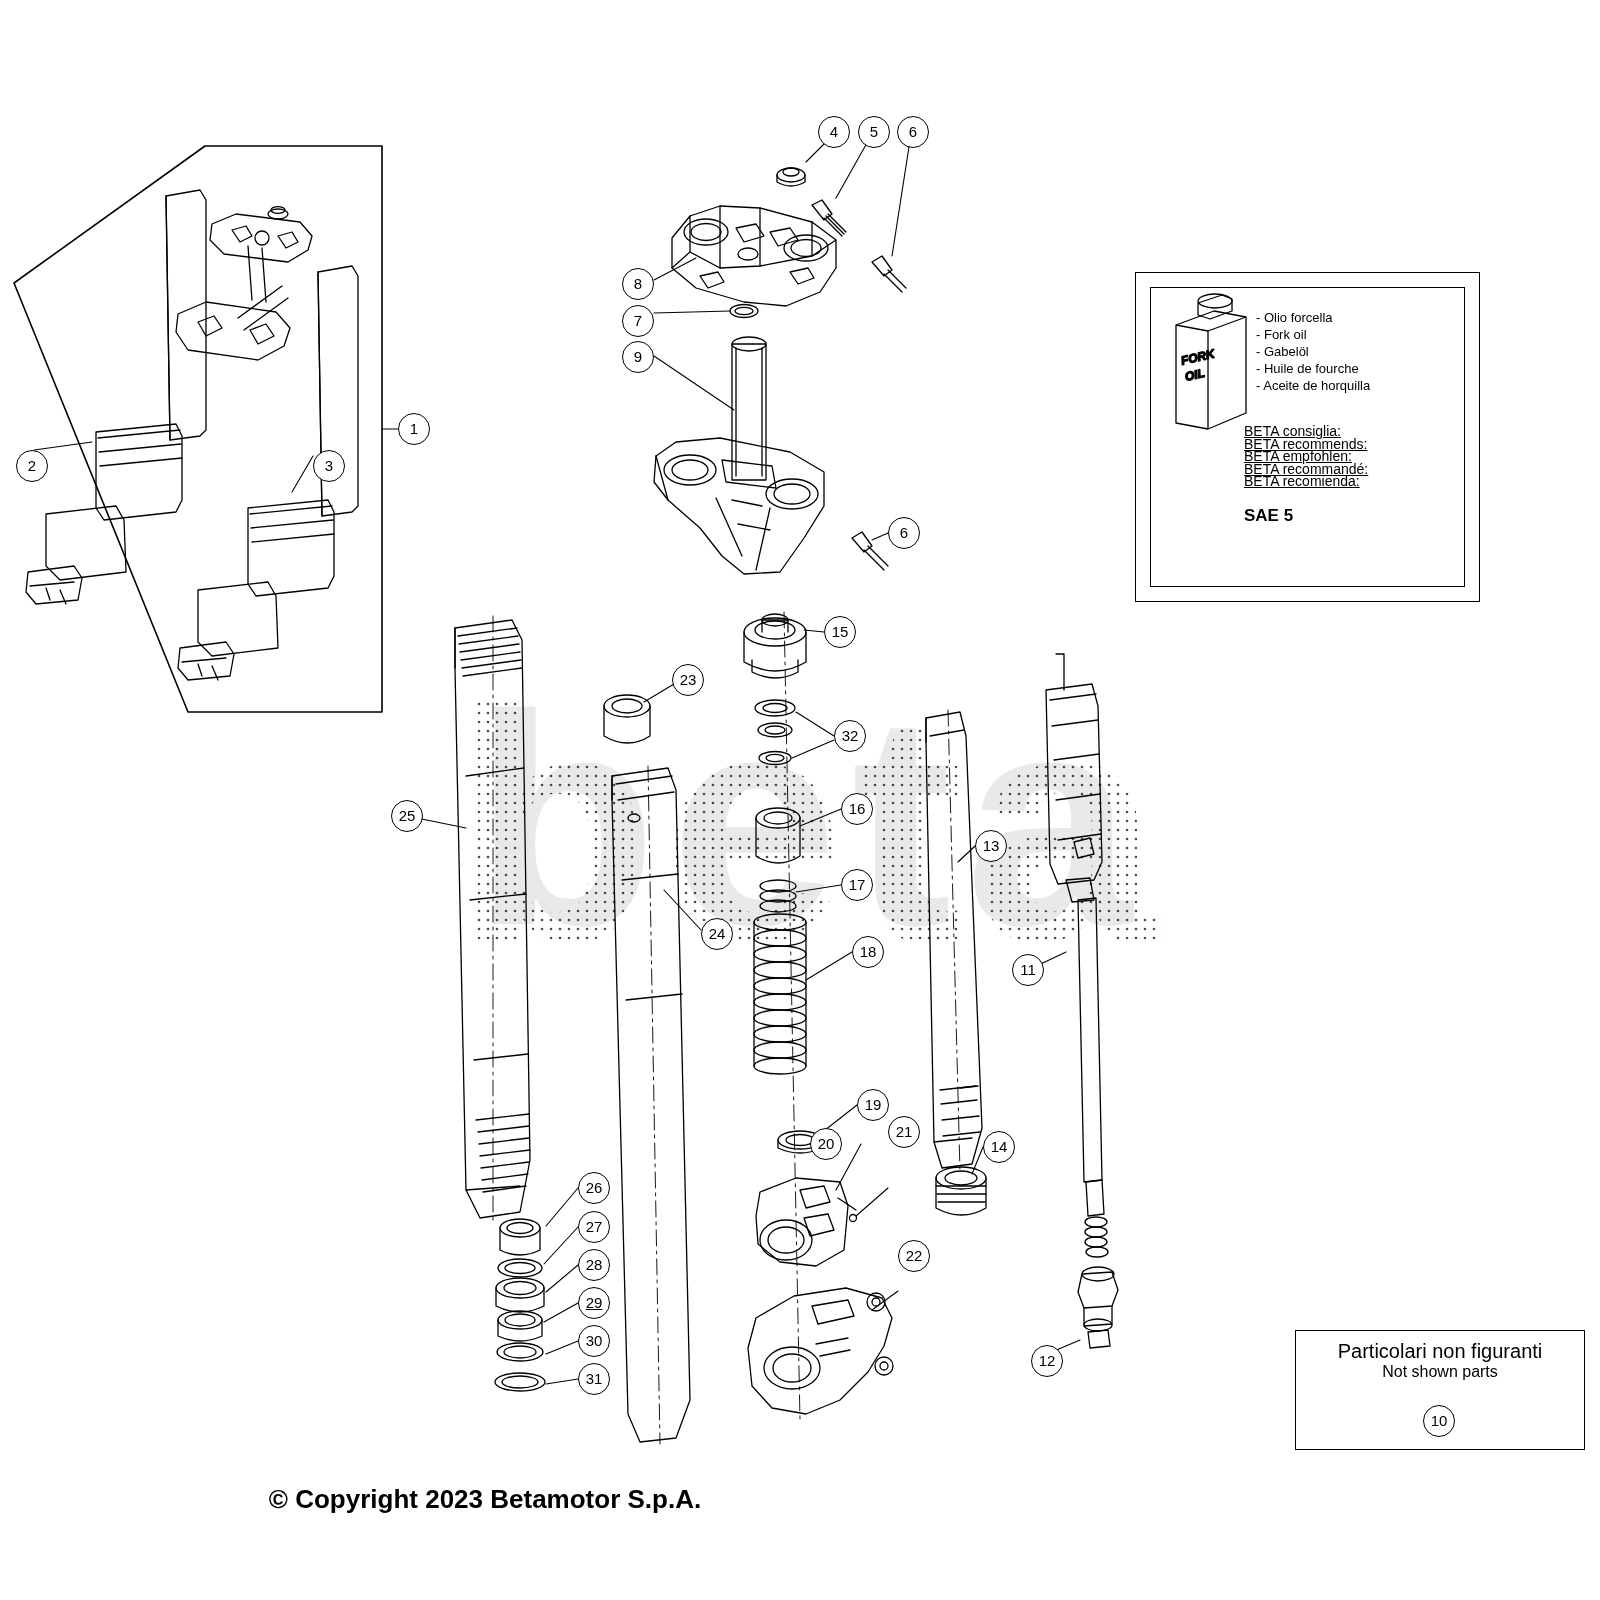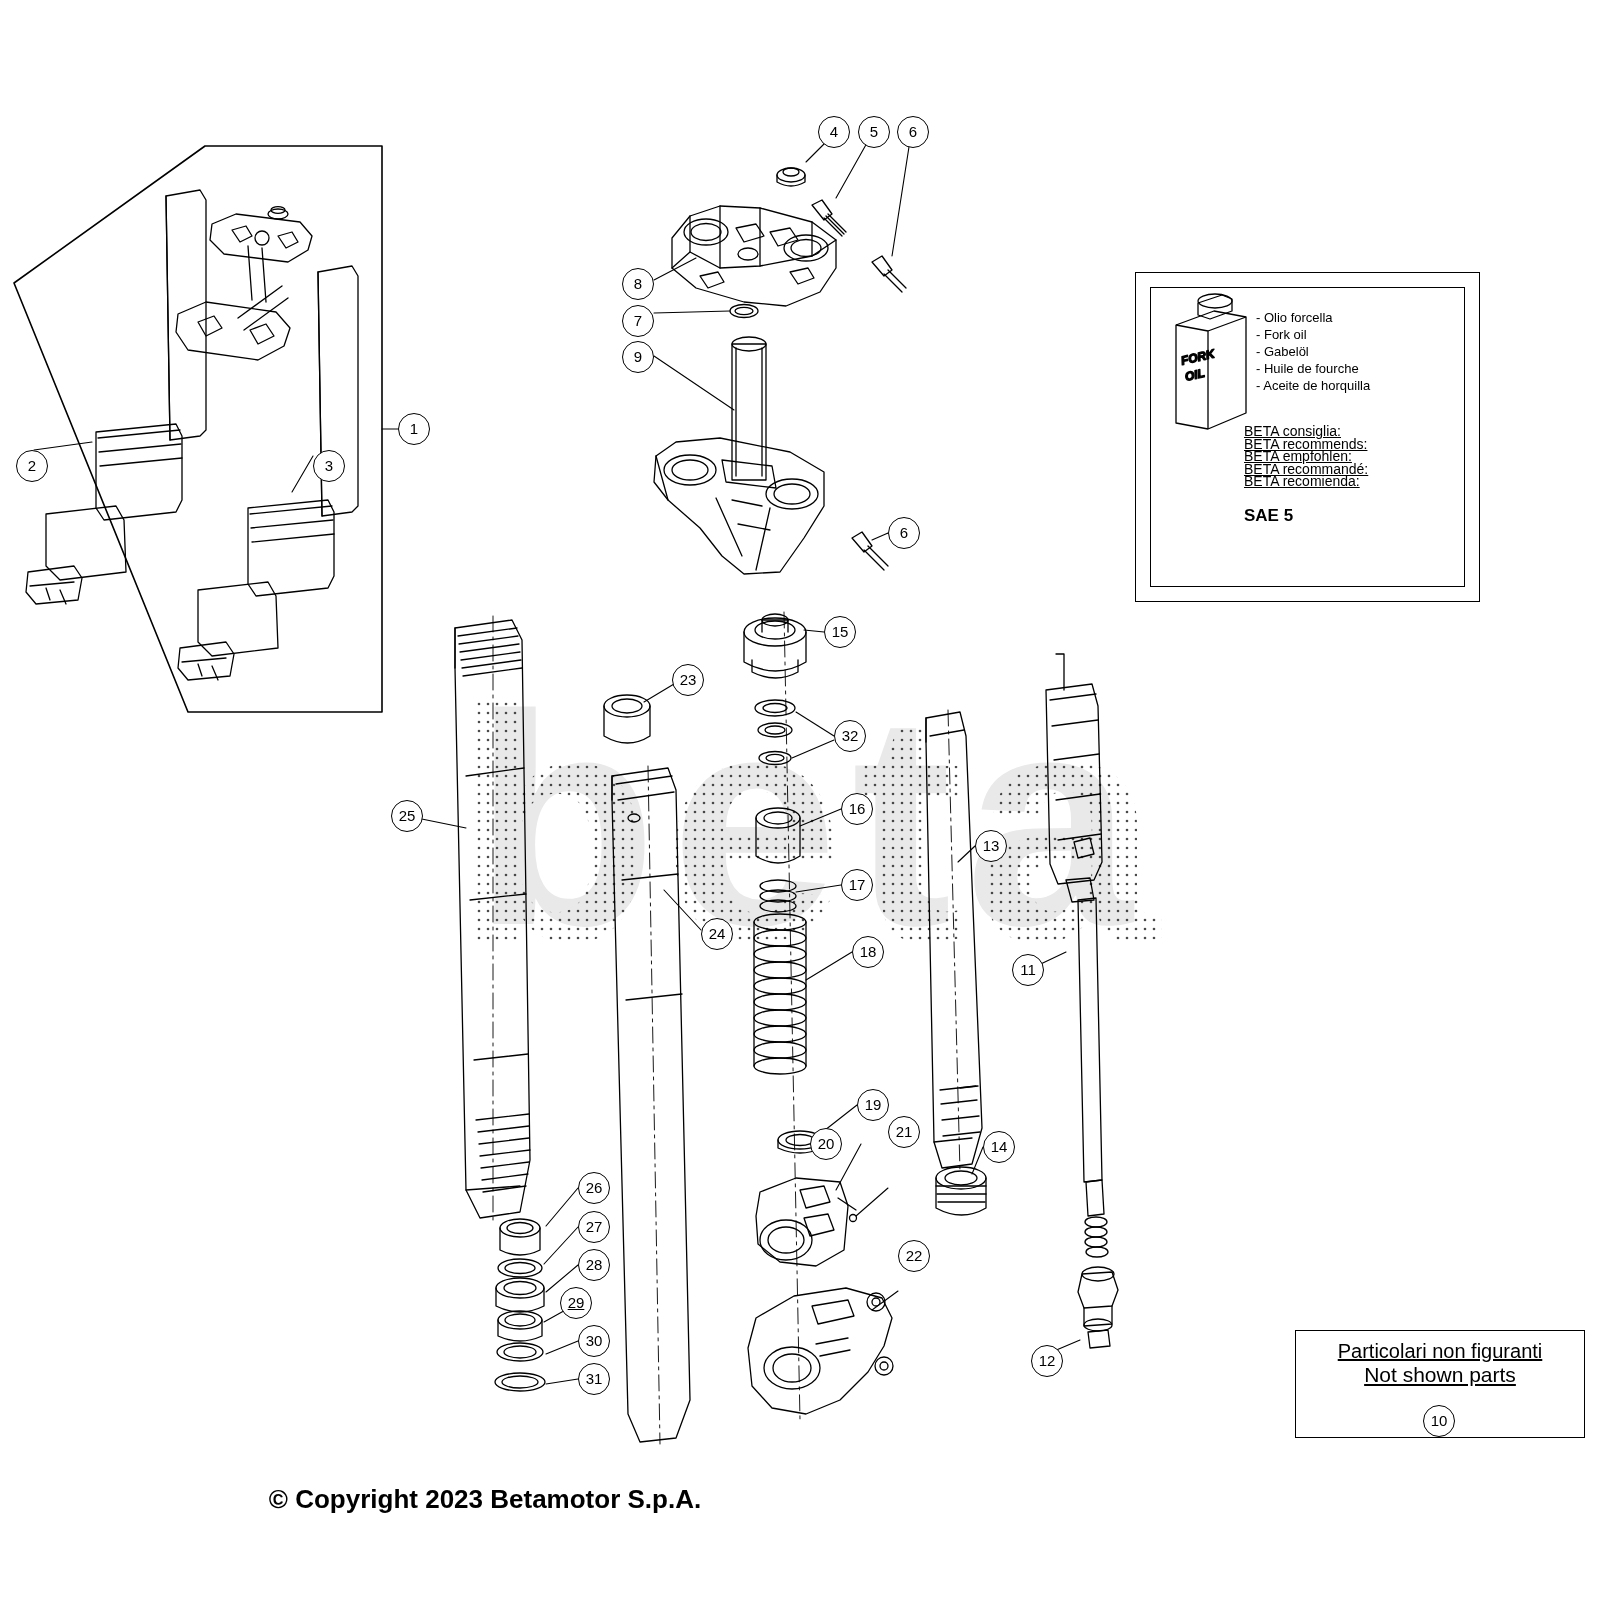--- a/index.html
+++ b/index.html
@@ -95,34 +95,33 @@
     top: 233px;
     font-size: 17px;
     font-weight: bold;
     color: #000;
   }
   .notshown {
     position: absolute;
     left: 1295px;
     top: 1330px;
     width: 290px;
-    height: 108px;
+    height: 120px;
     border: 1.6px solid #000;
     box-sizing: border-box;
     text-align: center;
     background: #fff;
-    text-decoration: underline;
   }
   .notshown .l1 {
     margin-top: 9px;
     font-size: 20px;
     color: #000;
   }
   .notshown .l2 {
-    font-size: 21px;
+    font-size: 16px;
     color: #000;
   }
   .copyright {
     position: absolute;
     left: 0;
     top: 1484px;
     width: 970px;
     text-align: center;
     font-size: 26px;
     font-weight: bold;
@@ -540,17 +539,17 @@
   <div class="cal" style="left:1012px; top:954px;">11</div>
   <div class="cal" style="left:857px; top:1089px;">19</div>
   <div class="cal" style="left:810px; top:1128px;">20</div>
   <div class="cal" style="left:888px; top:1116px;">21</div>
   <div class="cal" style="left:983px; top:1131px;">14</div>
   <div class="cal" style="left:898px; top:1240px;">22</div>
   <div class="cal" style="left:1031px; top:1345px;">12</div>
   <div class="cal" style="left:578px; top:1172px;">26</div>
   <div class="cal" style="left:578px; top:1211px;">27</div>
   <div class="cal" style="left:578px; top:1249px;">28</div>
-  <div class="cal" style="left:560px; top:1287px;text-decoration:underline;">29</div>
+  <div class="cal" style="left:578px; top:1287px;text-decoration:underline;">29</div>
   <div class="cal" style="left:578px; top:1325px;">30</div>
   <div class="cal" style="left:578px; top:1363px;">31</div>
 
 </div>
 
 </body></html>

